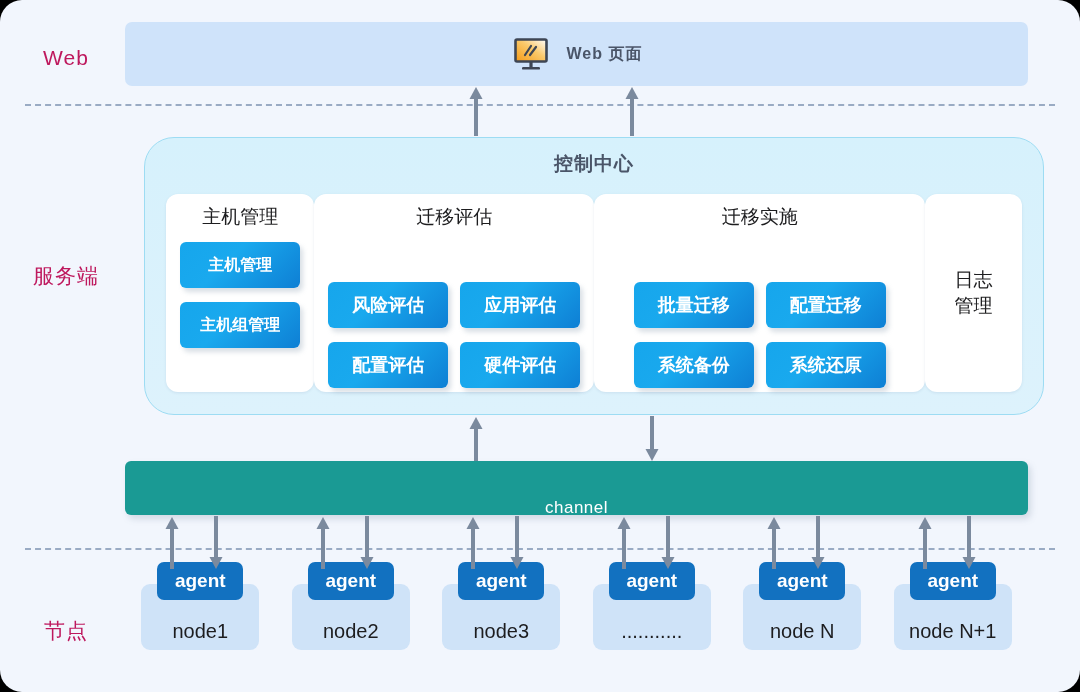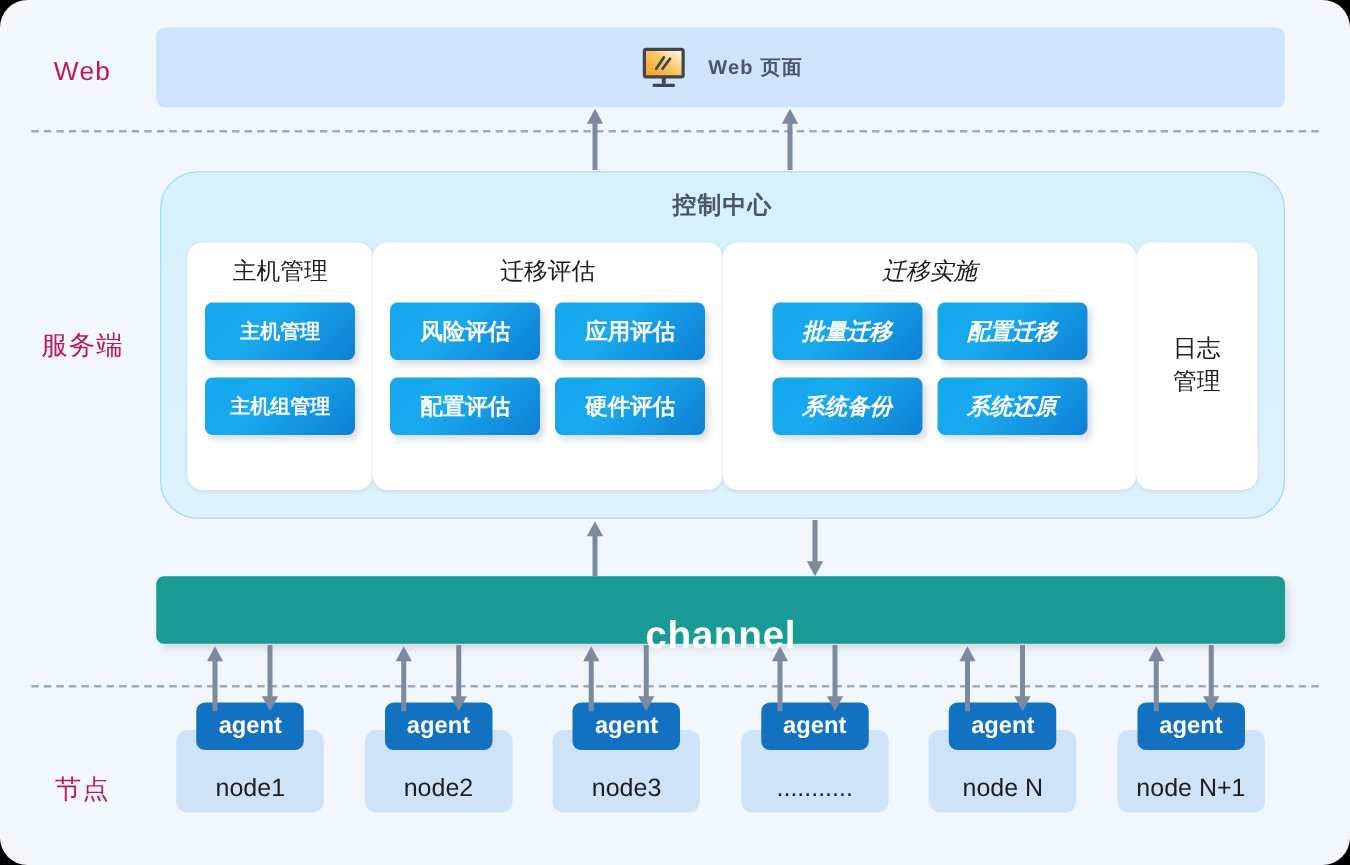--- a/index.html
+++ b/index.html
@@ -63,21 +63,21 @@
     font-size: 16px;
     font-weight: bold;
     color: #4a5568;
     letter-spacing: 1px;
   }
   .monitor-icon { display:block; }
 
   
   #control-center {
     position: absolute;
-    left: 128px;
+    left: 144px;
     top: 137px;
     width: 900px;
     height: 278px;
     background: linear-gradient(180deg,#d6f1fc 0%, #ddf2fc 100%);
     border: 1.5px solid #9ddcf3;
     border-radius: 30px;
     box-sizing: border-box;
   }
   #cc-title {
     position: absolute;
@@ -114,41 +114,41 @@
     color: #1d1d1f;
     margin-bottom: 12px;
     white-space: nowrap;
   }
   .group-grid {
     display: grid;
     gap: 14px 12px;
     justify-content: center;
   }
   .g-1col { grid-template-columns: repeat(1, 120px); }
-  .g-2col { grid-template-columns: repeat(2, 120px); }
+  .g-2col { grid-template-columns: repeat(2, 120px); margin-top: 40px; }
 
   .item-btn {
     height: 46px;
     border-radius: 6px;
     background: linear-gradient(135deg, #16a6ec 0%, #19a9ee 40%, #0e7fd4 100%);
     box-shadow: 3px 4px 5px rgba(120,140,160,0.28);
     color: #ffffff;
     font-size: 18px;
     font-weight: bold;
     display: flex;
     align-items: center;
     justify-content: center;
     letter-spacing: 0px;
     white-space: nowrap;
   }
   .item-btn.narrow { font-size: 16px; }
 
   #group-host   { width: 152px; }
   #group-assess { width: 280px; }
-  #group-impl   { width: 340px; font-style: italic; }
+  #group-impl   { width: 340px; }
 
   #group-log {
     width: 100px;
     background:#ffffff;
     border-radius: 12px;
     box-shadow: 0 1px 3px rgba(40,80,130,0.10);
     display: flex;
     align-items: center;
     justify-content: center;
     text-align: center;
@@ -166,22 +166,22 @@
     height: 54px;
     background: #1a9a94;
     border-radius: 6px;
     box-shadow: 3px 4px 6px rgba(120,140,160,0.25);
     display: flex;
     align-items: center;
     justify-content: center;
   }
   #channel-label {
     color: #ffffff;
-    font-size: 31px;
-    font-weight: bold;
+    font-size: 17px;
+    font-weight: normal;
     letter-spacing: 0.5px;
     margin-top: 39px;
   }
 
   
   .arrow { position: absolute; }
 
   
   #node-row {
     position: absolute;

